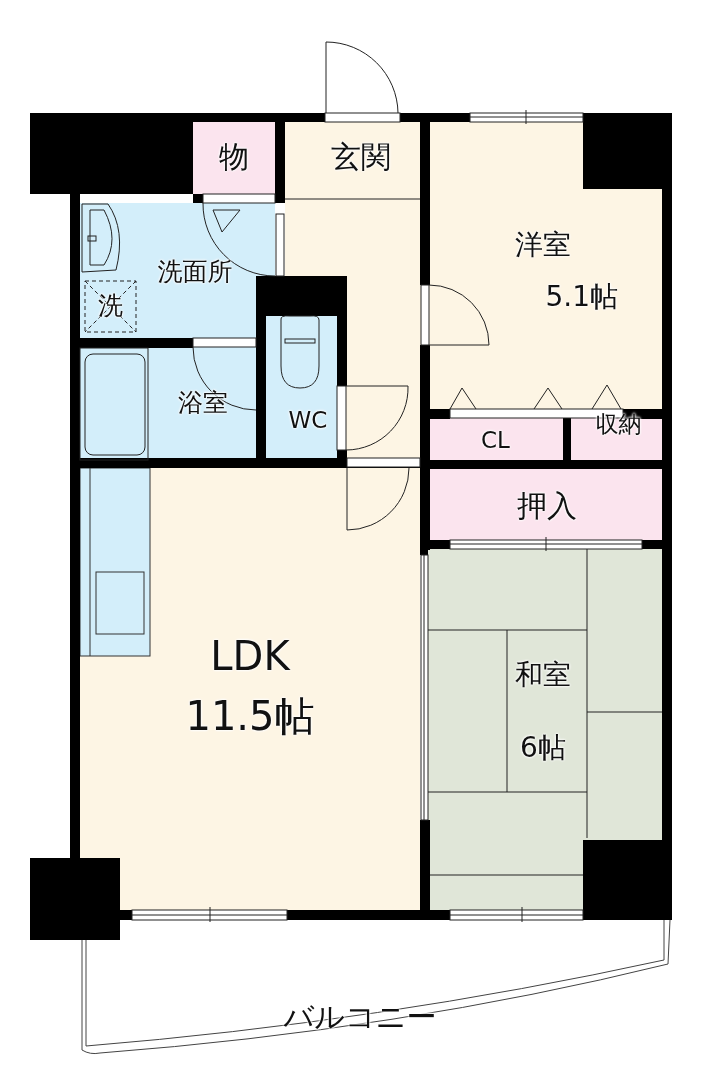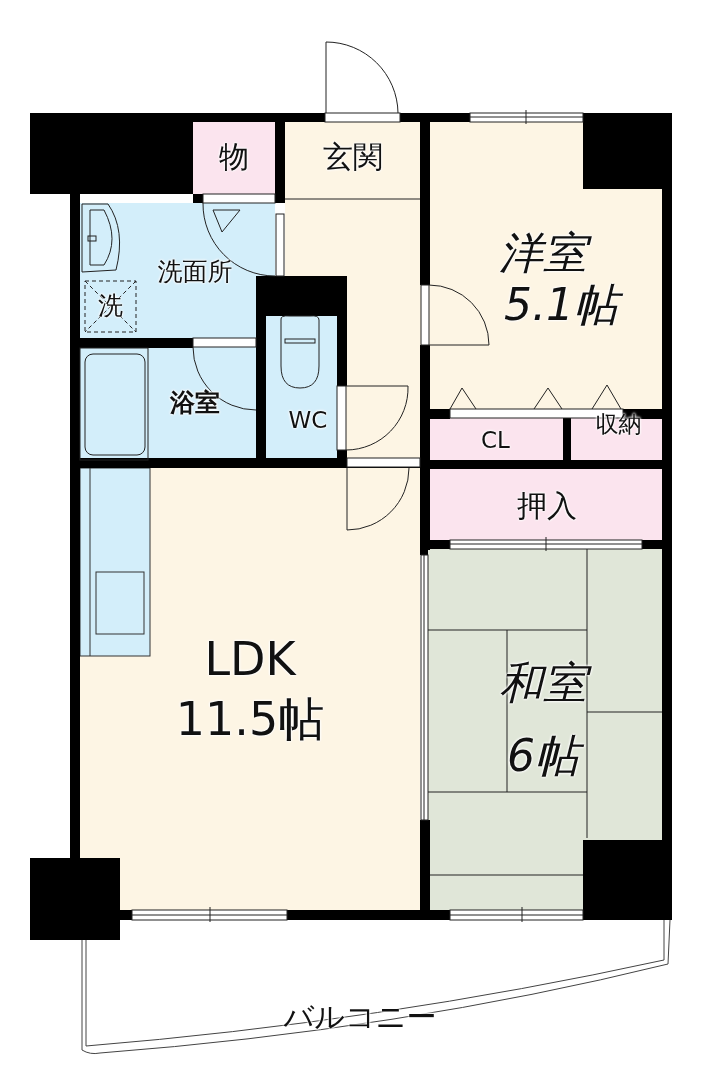--- a/index.html
+++ b/index.html
@@ -3,22 +3,22 @@
 <meta charset="utf-8">
 <style>
   html,body{margin:0;padding:0;background:#ffffff;}
   body{width:708px;height:1091px;position:relative;overflow:hidden;font-family:"DejaVu Sans","Liberation Sans",sans-serif;}
   .plan{position:absolute;left:0;top:0;width:708px;height:1091px;}
   .lbl{position:absolute;color:#111;text-align:center;white-space:nowrap;line-height:1.05;
        text-shadow:0 0 3px #fff,0 0 3px #fff,0 0 2px #fff;}
   .s32{font-size:30px;}
   .s26{font-size:25px;}
   .s24{font-size:23px;}
-  .s48{font-size:46px;}
-  .s44{font-size:44px;font-style:italic;}
+  .s48{font-size:40px;}
+  .s44{font-size:28px;}
 </style>
 </head>
 <body>
 
 <svg class="plan" viewBox="0 0 708 1091" xmlns="http://www.w3.org/2000/svg">
 
   <g>
     <rect x="285" y="122" width="136" height="346" fill="#fdf5e4"></rect>
     <rect x="428" y="122" width="238" height="290" fill="#fdf5e4"></rect>
     <rect x="78" y="466" width="342" height="444" fill="#fdf5e4"></rect>
@@ -143,24 +143,24 @@
     <rect x="285" y="339" width="30" height="4"></rect>
   </g>
 
   <g fill="none" stroke="#444" stroke-width="1">
     <path d="M82 940 L82 1050 Q90 1055 100 1053 Q400 1030 668 964 L670 920"></path>
     <path d="M86 940 L86 1046 Q380 1022 664 960 L664 920"></path>
   </g>
 </svg>
 
 <div class="lbl s32" style="left:193px;top:141px;width:82px;">物</div>
-<div class="lbl s32" style="left:285px;top:141px;width:136px;">玄関</div>
+<div class="lbl s32" style="left:285px;top:141px;width:136px;padding-left:8px;">玄関</div>
 <div class="lbl s26" style="left:140px;top:259px;width:110px;">洗面所</div>
 <div class="lbl s26" style="left:85px;top:293px;width:51px;">洗</div>
-<div class="lbl s26" style="left:150px;top:390px;width:90px;font-weight:bold;">浴室</div>
+<div class="lbl s26" style="left:158px;top:390px;width:90px;">浴室</div>
 <div class="lbl s24" style="left:266px;top:408px;width:84px;">WC</div>
 <div class="lbl s44" style="left:468px;top:230px;width:150px;">洋室</div>
 <div class="lbl s44" style="left:468px;top:282px;width:150px;text-align:right;">5.1帖</div>
 <div class="lbl s24" style="left:428px;top:428px;width:135px;">CL</div>
 <div class="lbl s24" style="left:571px;top:412px;width:95px;">収納</div>
 <div class="lbl s32" style="left:428px;top:490px;width:238px;">押入</div>
 <div class="lbl s48" style="left:130px;top:635px;width:240px;">LDK</div>
 <div class="lbl s48" style="left:130px;top:695px;width:240px;">11.5帖</div>
 <div class="lbl s44" style="left:468px;top:660px;width:150px;">和室</div>
 <div class="lbl s44" style="left:468px;top:713px;width:150px;margin-top:20px;">6帖</div>

